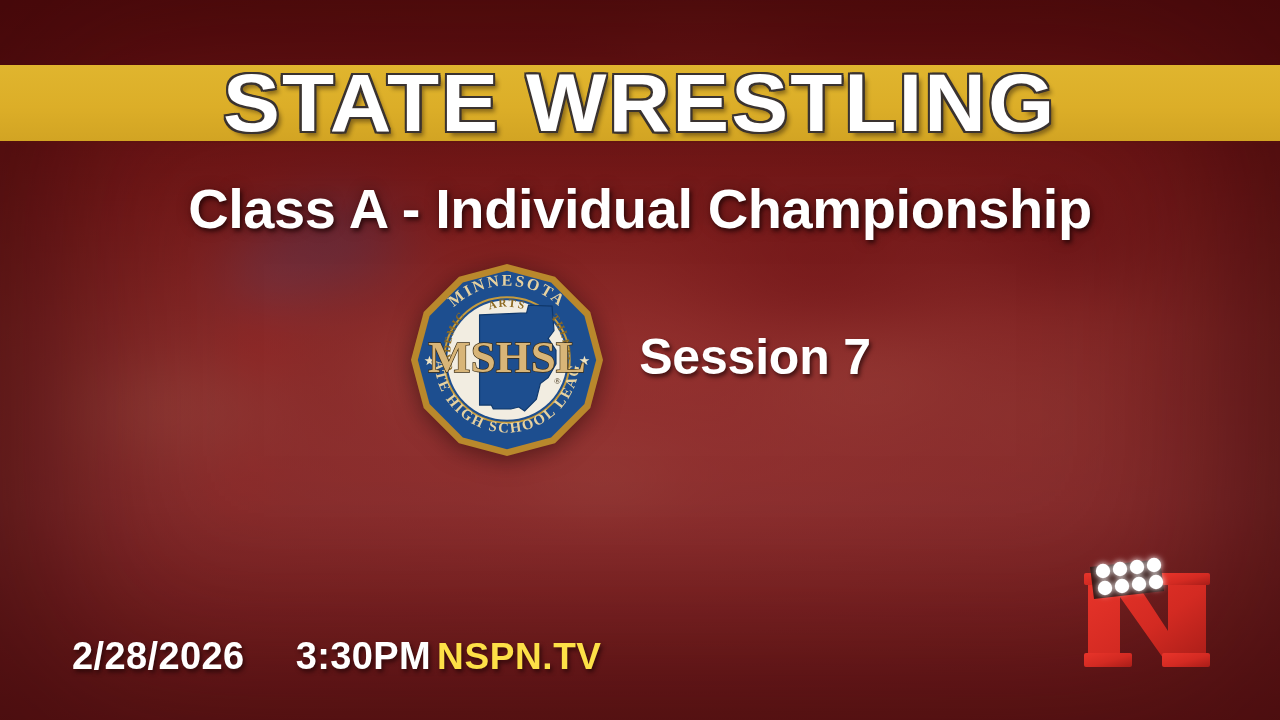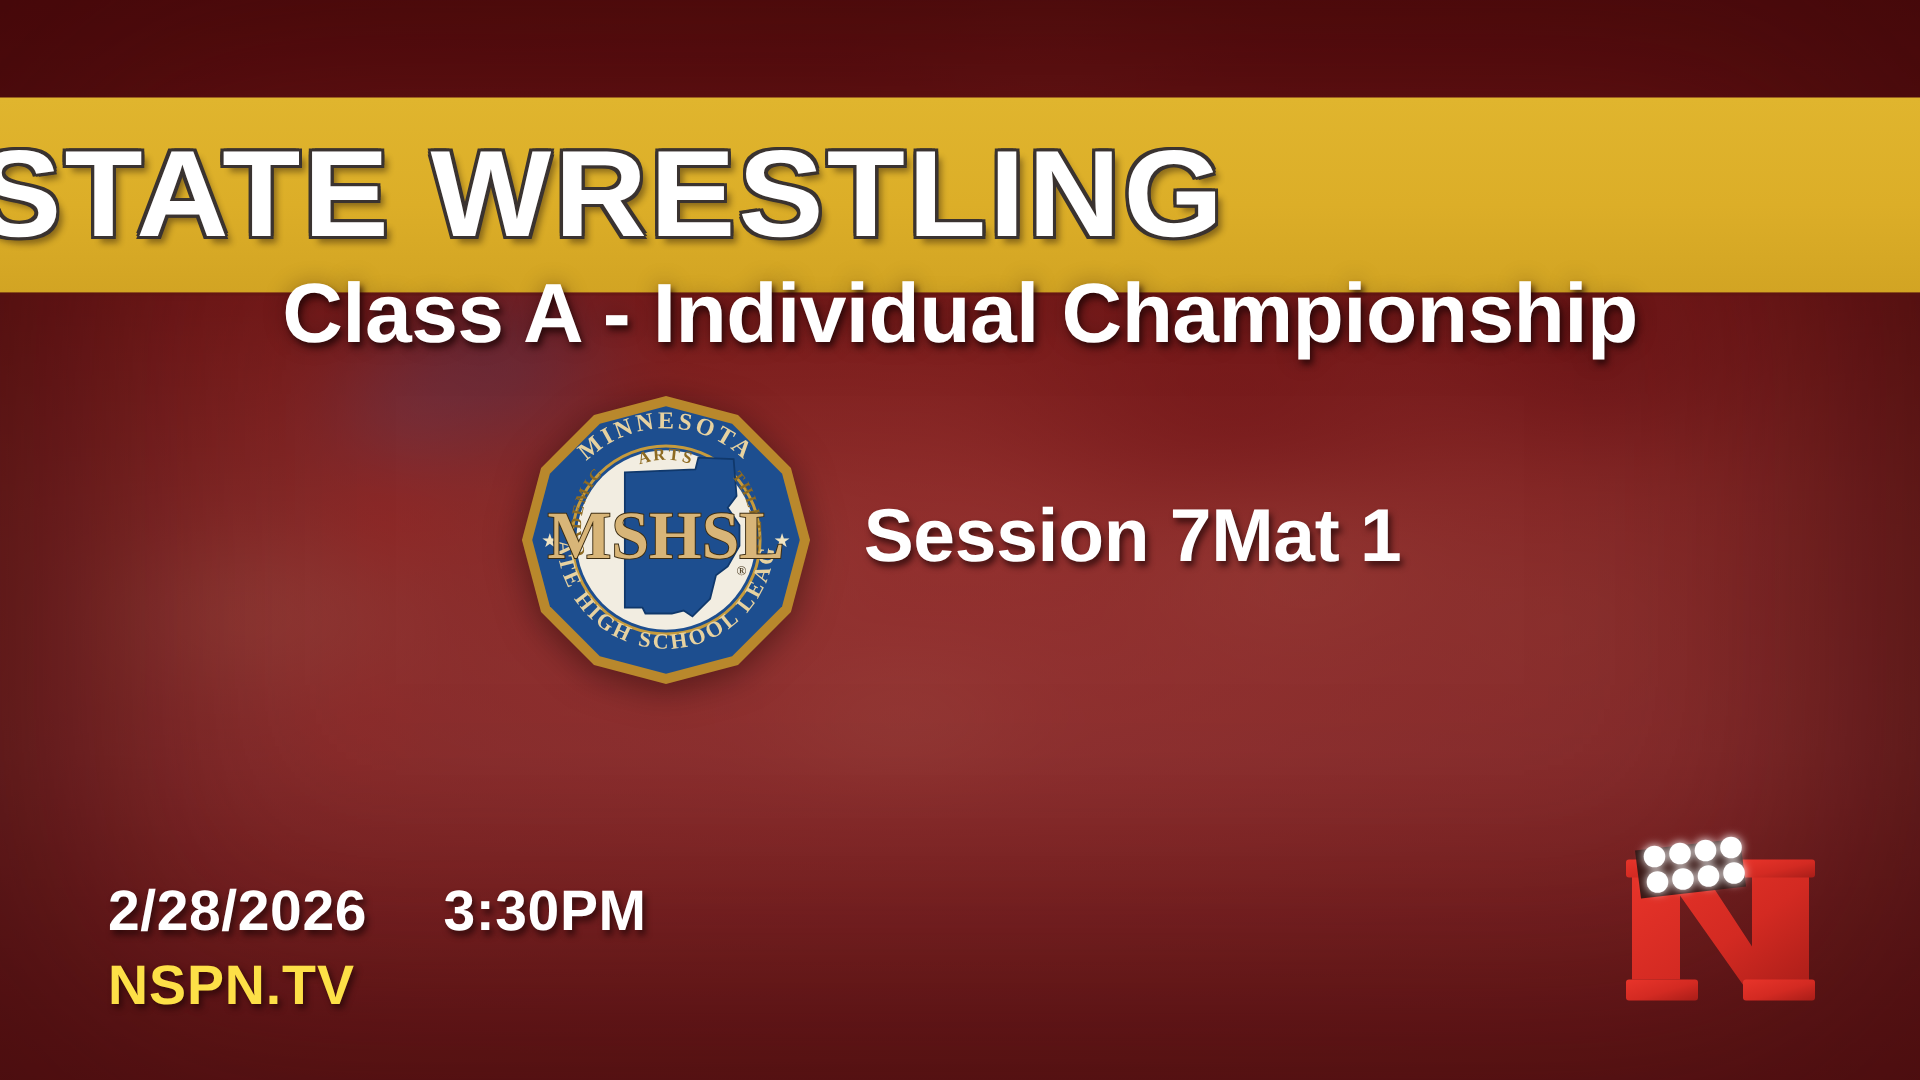--- a/index.html
+++ b/index.html
@@ -69,23 +69,23 @@
       radial-gradient(ellipse 900px 520px at 640px 360px, rgba(150,40,40,.10), rgba(60,8,10,.42) 100%);
   }
   .bg-vignette {
     position:absolute; inset:0;
     box-shadow: inset 0 0 170px 60px rgba(48,6,8,.55);
   }
 
   
   .gold-band {
     position:absolute; left:0; top:65px;
-    width:1280px; height:130px;
+    width:1280px; height:76px;
     background:linear-gradient(to bottom,#e0b52e 0%, #dcae28 55%, #d2a423 100%);
-    display:flex; align-items:center; 
+    display:flex; align-items:center; justify-content:center;
   }
   .gold-band::after {
     content:""; position:absolute; left:0; right:0; bottom:-2px; height:2px;
     background:rgba(90,20,14,.35);
   }
   .band-title {
     font-family:"Liberation Sans Narrow","Liberation Sans", sans-serif;
     font-weight:bold;
     font-size:82px;
     line-height:82px;
@@ -126,21 +126,21 @@
   }
   .session-line {
     font-size:50px; font-weight:bold; color:#ffffff;
     line-height:62px; letter-spacing:-0.2px; white-space:nowrap;
     text-shadow:2px 3px 4px rgba(30,4,6,.7);
   }
 
   
   .footer {
     position:absolute; left:72px; bottom:42px;
-    display:flex; flex-direction:column; gap:6px;
+    display:flex; gap:6px;align-items:center;
   }
   .footer-datetime {
     font-size:38px; font-weight:bold; color:#ffffff;
     letter-spacing:0.4px; white-space:nowrap;
     text-shadow:2px 3px 4px rgba(30,4,6,.7);
   }
   .footer-datetime .dt-time { margin-left:40px; }
   .footer-site {
     font-size:37px; font-weight:bold; color:#fde047;
     letter-spacing:0.6px; white-space:nowrap;
@@ -217,21 +217,20 @@
 
       <text x="21" y="105" font-size="13" fill="#f0e4c2" text-anchor="middle">★</text>
       <text x="179" y="105" font-size="13" fill="#f0e4c2" text-anchor="middle">★</text>
 
       <text x="100" y="112" text-anchor="middle" font-family="'Liberation Serif', serif" font-weight="bold" font-size="46" fill="#d8b578" stroke="#3d2d12" stroke-width="1.3" paint-order="stroke">MSHSL</text>
       <text x="148" y="124" font-family="'Liberation Serif', serif" font-size="9" fill="#3d2d12">®</text>
     </svg>
 
     <div class="session-block">
       <div class="session-line">Session 7</div>
-      <div class="session-line">Mat 1</div>
     </div>
   </div>
 
   <div class="footer">
     <div class="footer-datetime">
       <span class="dt-date">2/28/2026</span>
       <span class="dt-time">3:30PM</span>
     </div>
     <div class="footer-site">NSPN.TV</div>
   </div>

